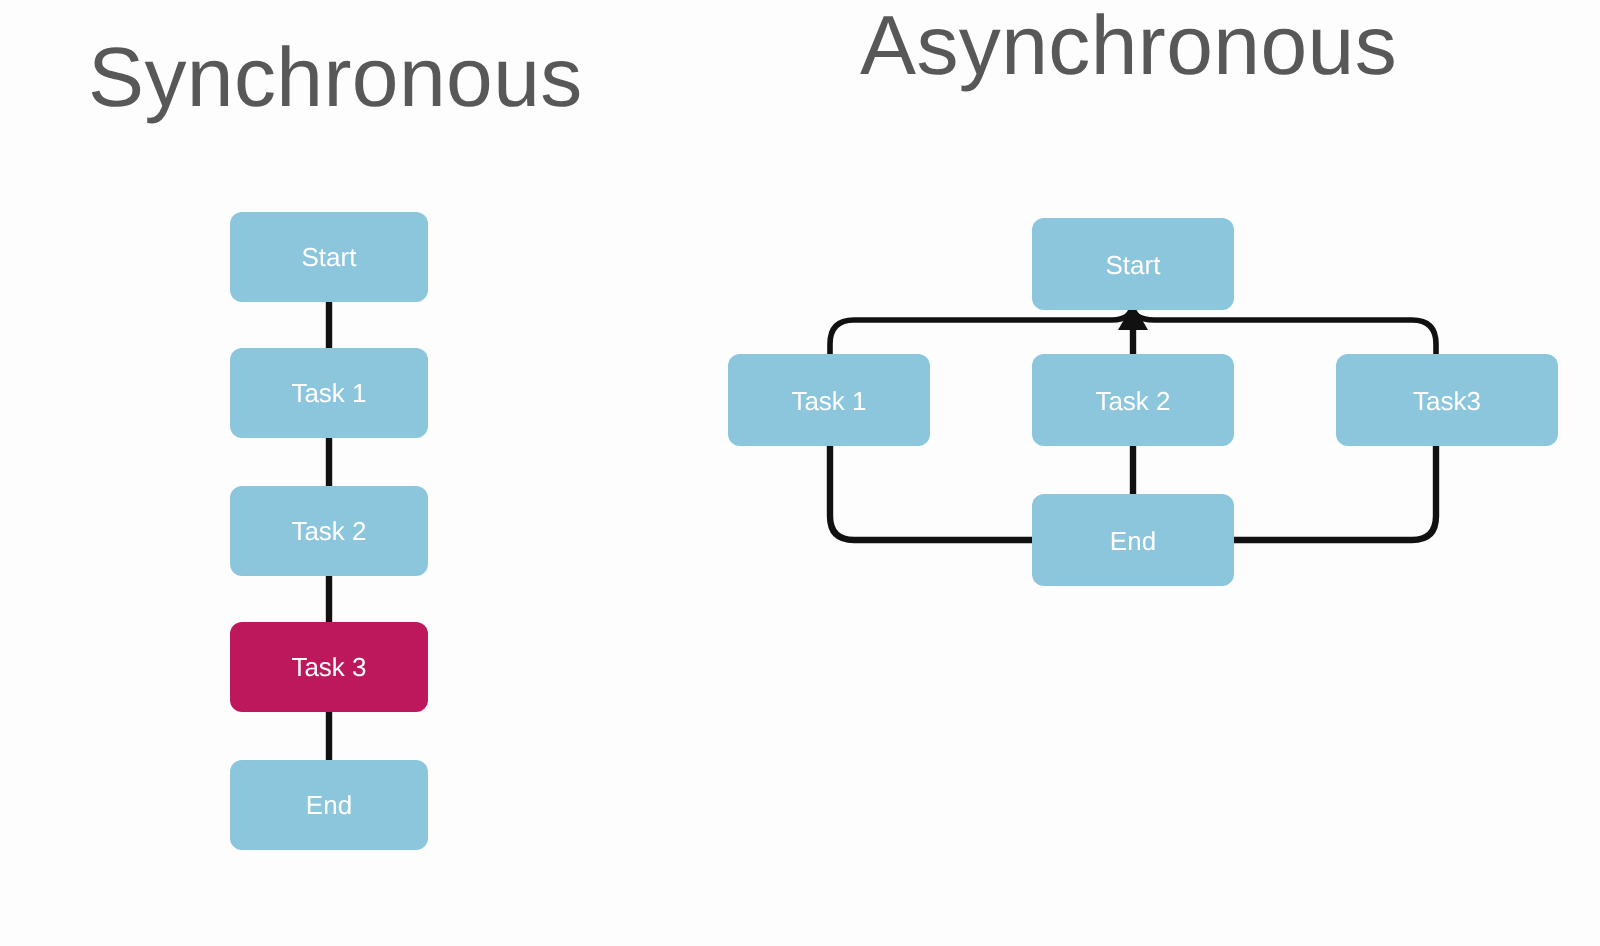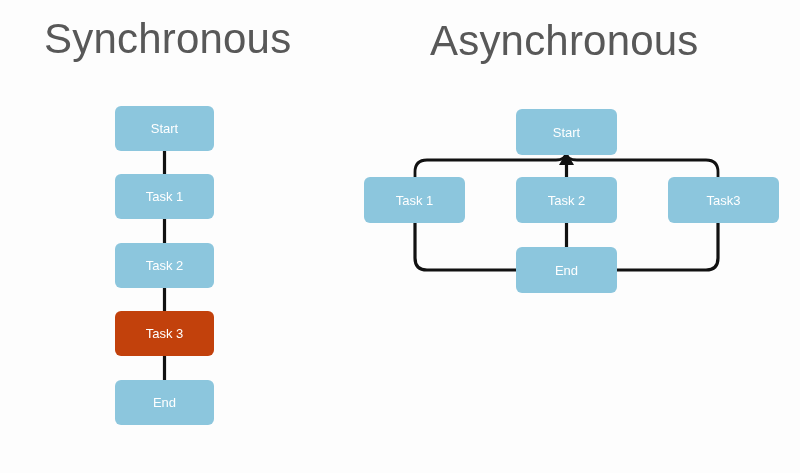--- a/index.html
+++ b/index.html
@@ -21,21 +21,21 @@
   .panel-title {
     position: absolute;
     font-size: 42px;
     font-weight: 400;
     color: #585858;
     letter-spacing: 0.2px;
     white-space: nowrap;
     line-height: 1;
   }
   #title-sync  { left: 44px;  top: 18px; }
-  #title-async { left: 430px; top: 20px; }
+  #title-async { left: 430px; top: 2px; }
 
   .node {
     position: absolute;
     background: #8cc6dd;
     border-radius: 6px;
     color: #ffffff;
     font-size: 13px;
     font-weight: 400;
     display: flex;
     align-items: center;
@@ -110,21 +110,21 @@
 
   <div class="node" style="left: 115px; top: 106px; width: 99px; height: 45px; background: rgb(140, 198, 221); color: rgb(255, 255, 255);">
     <span>Start</span>
   </div>
   <div class="node" style="left: 115px; top: 174px; width: 99px; height: 45px; background: rgb(140, 198, 221); color: rgb(255, 255, 255);">
     <span>Task 1</span>
   </div>
   <div class="node" style="left: 115px; top: 243px; width: 99px; height: 45px; background: rgb(140, 198, 221); color: rgb(255, 255, 255);">
     <span>Task 2</span>
   </div>
-  <div class="node" style="left: 115px; top: 311px; width: 99px; height: 45px; background: #c2410c; color: rgb(255, 255, 255);">
+  <div class="node" style="left: 115px; top: 311px; width: 99px; height: 45px; background: #be185d; color: rgb(255, 255, 255);">
     <span>Task 3</span>
   </div>
   <div class="node" style="left: 115px; top: 380px; width: 99px; height: 45px; background: rgb(140, 198, 221); color: rgb(255, 255, 255);">
     <span>End</span>
   </div>
 
   <div class="node" style="left: 516px; top: 109px; width: 101px; height: 46px; background: rgb(140, 198, 221); color: rgb(255, 255, 255);">
     <span>Start</span>
   </div>
   <div class="node" style="left: 364px; top: 177px; width: 101px; height: 46px; background: rgb(140, 198, 221); color: rgb(255, 255, 255);">

